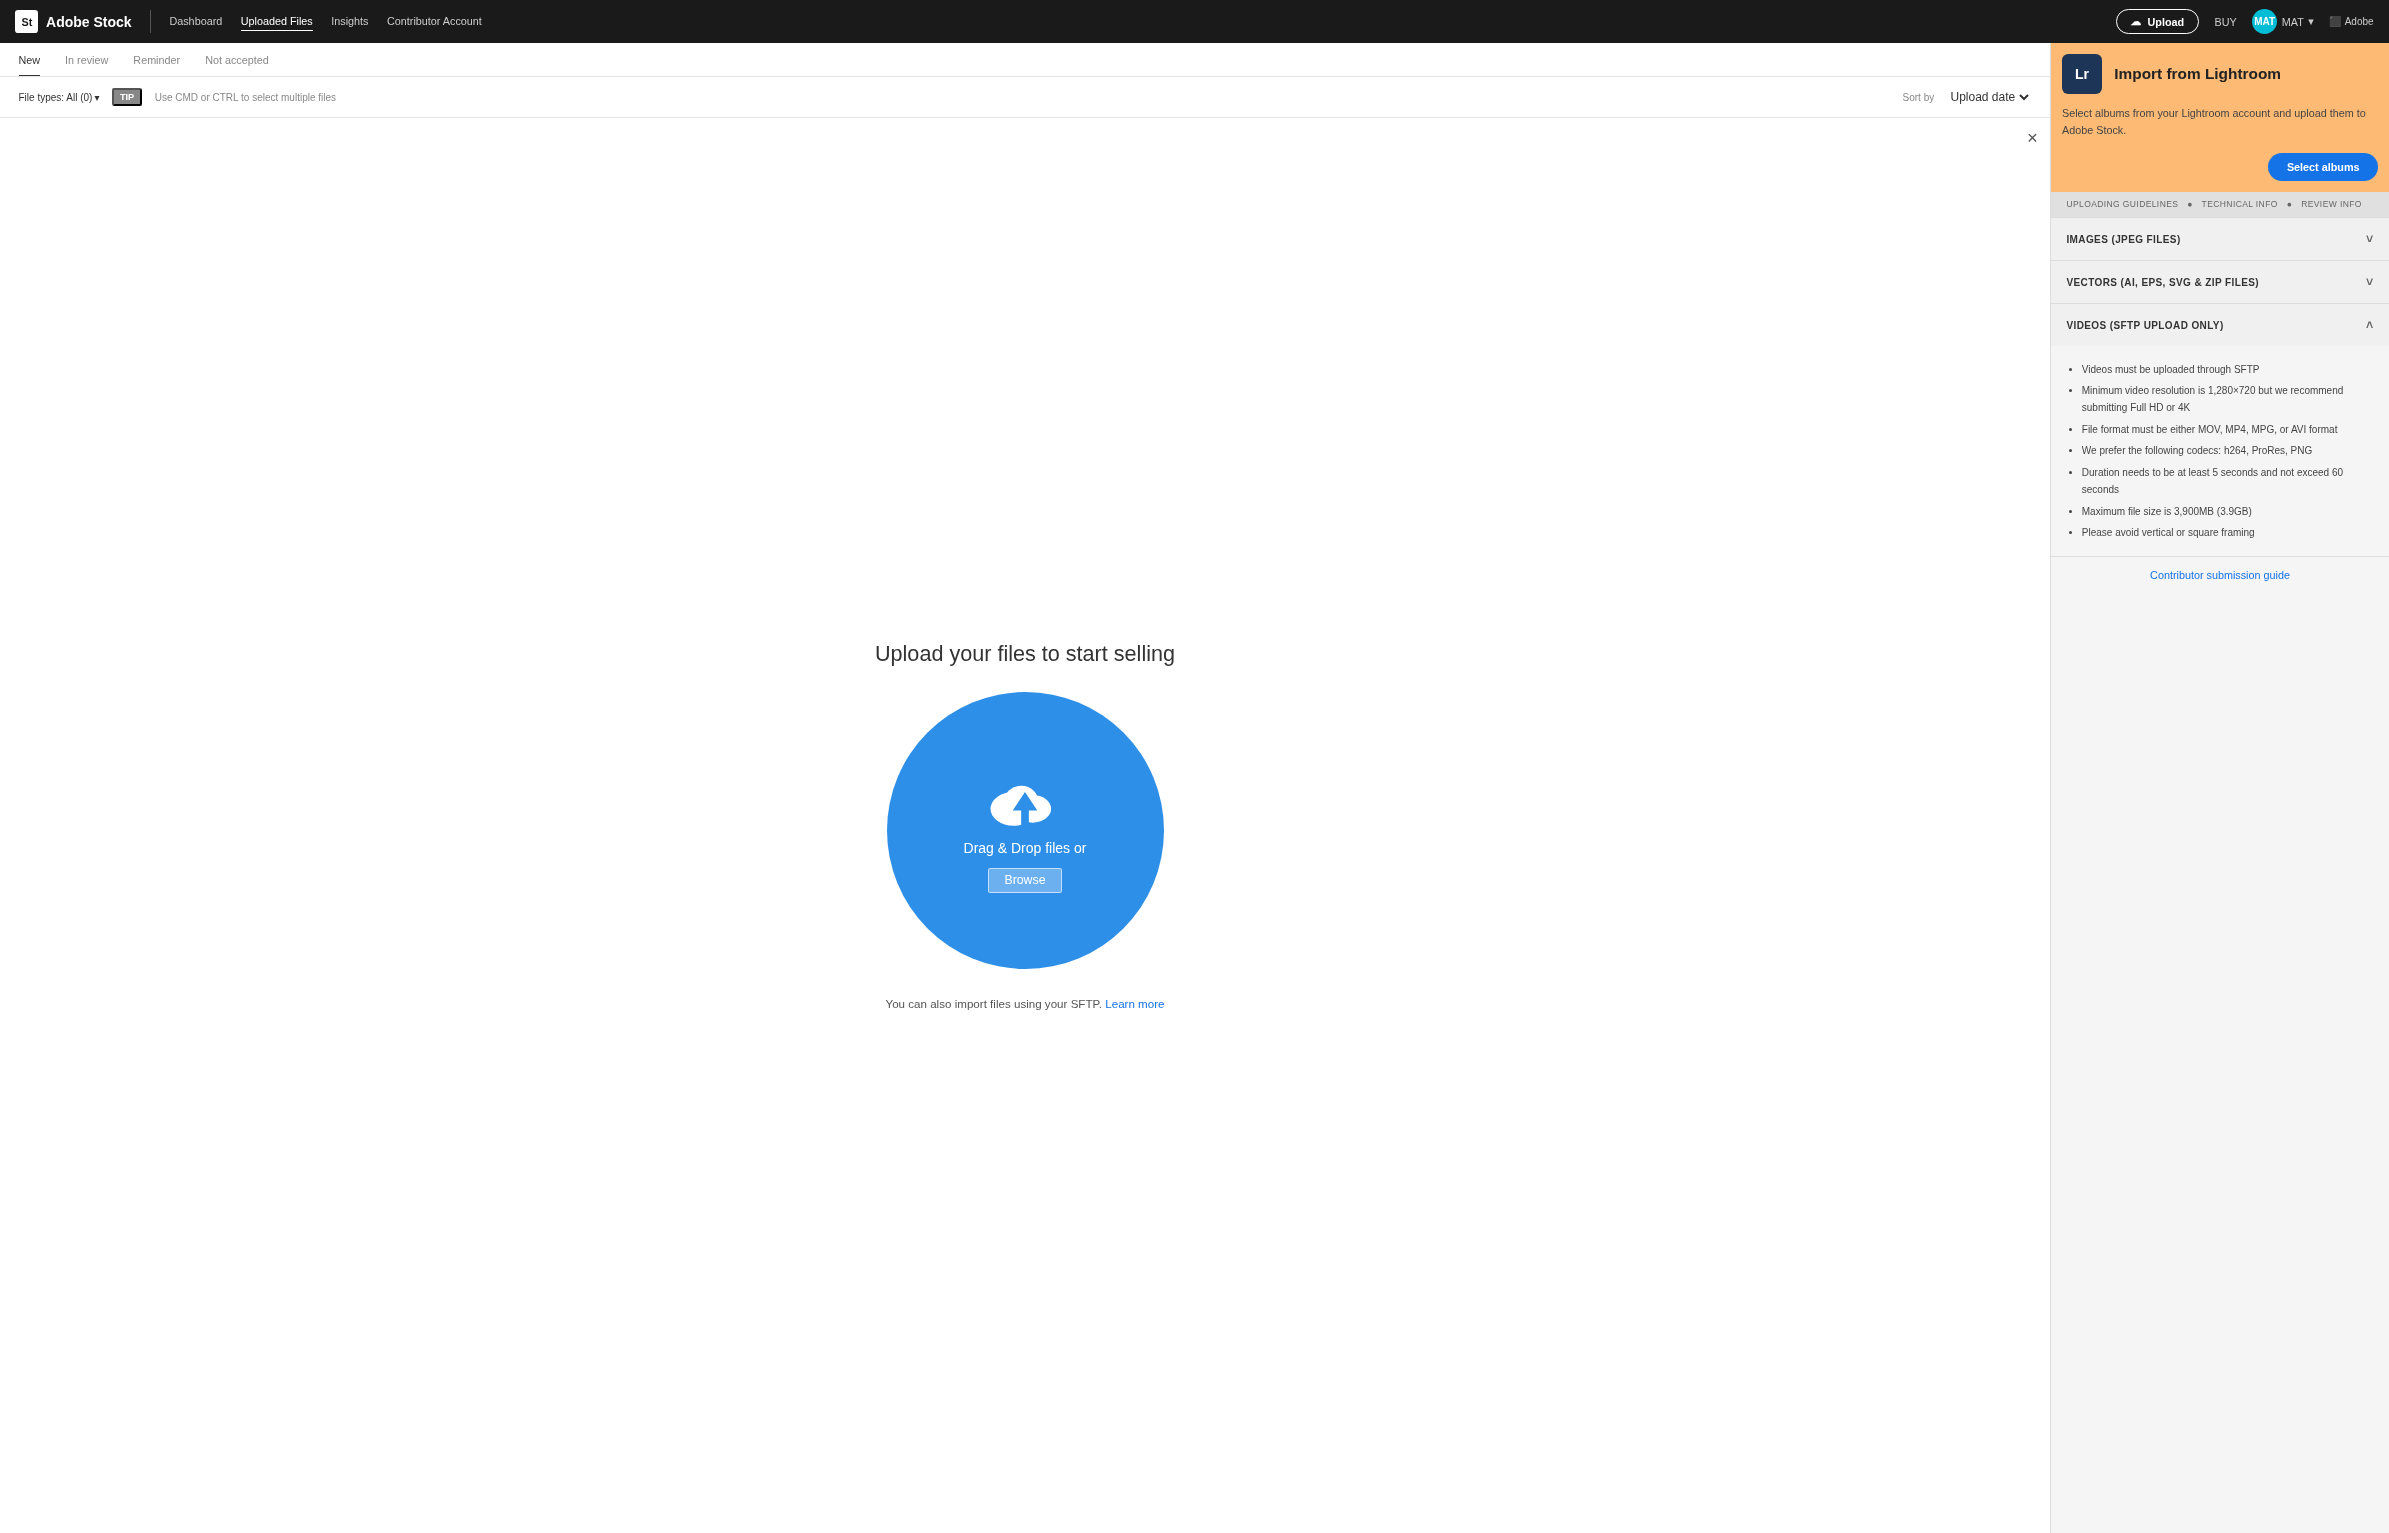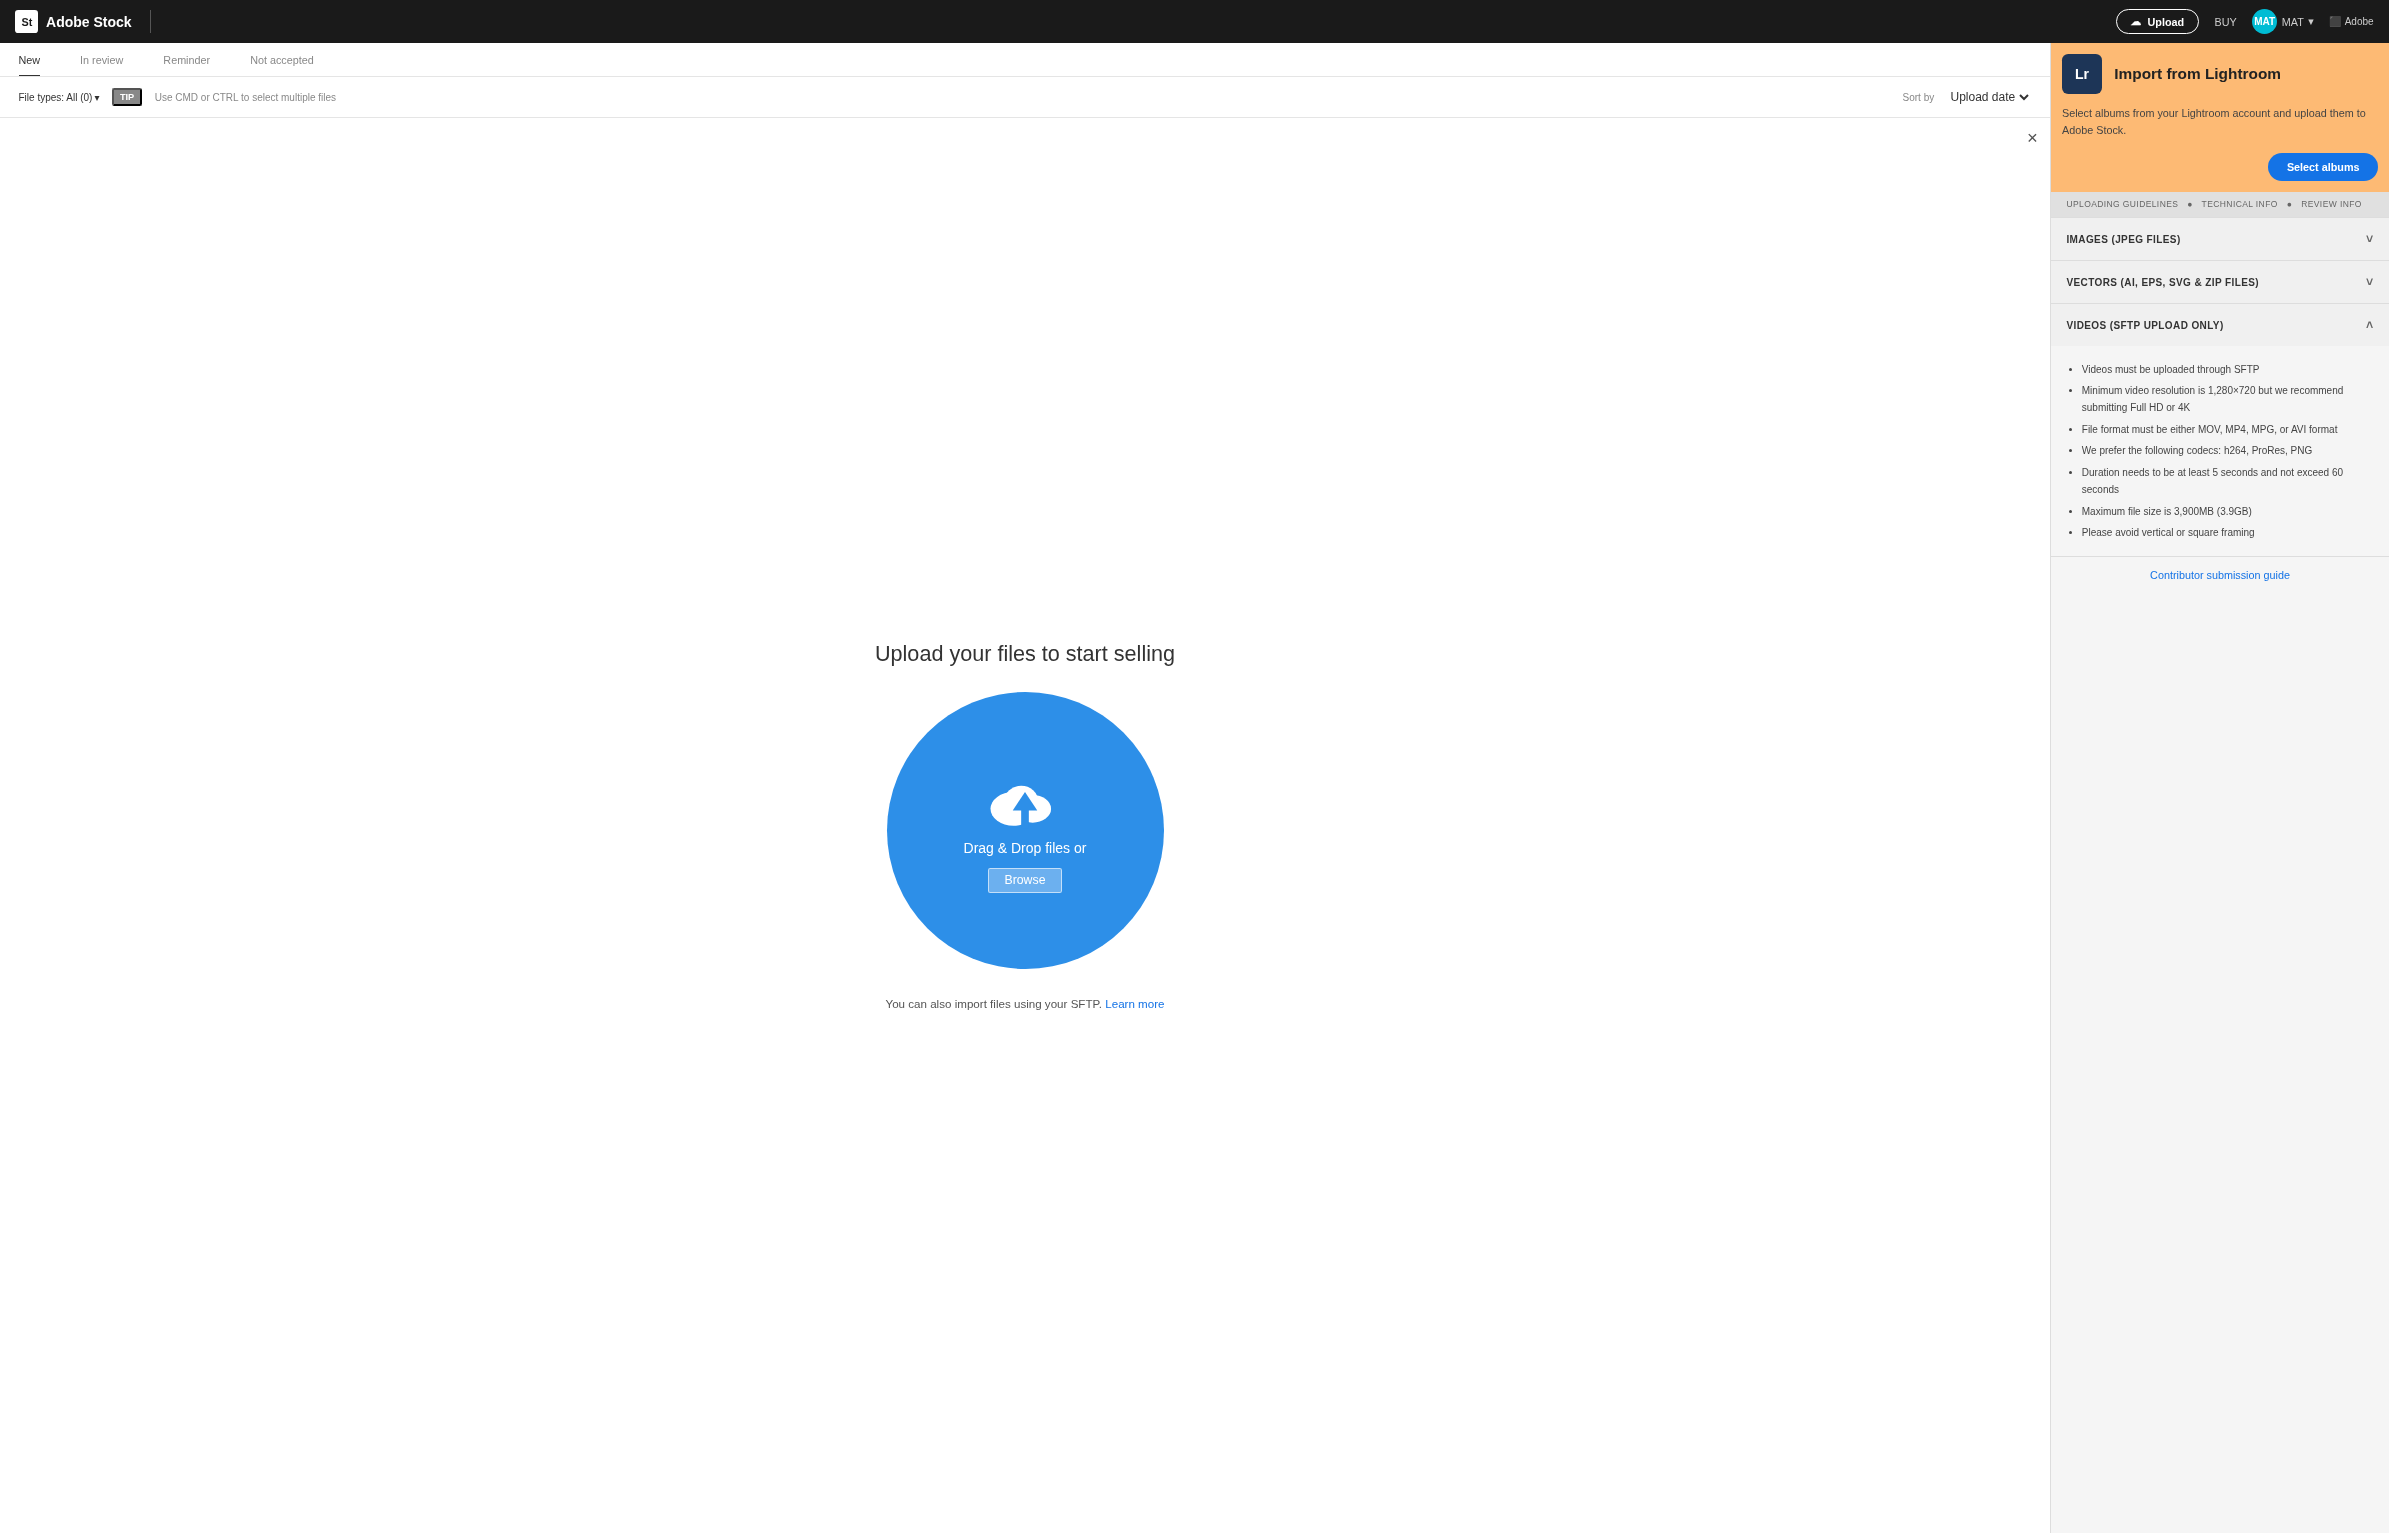--- a/index.html
+++ b/index.html
@@ -124,21 +124,21 @@
       flex: 1;
       display: flex;
       flex-direction: column;
       background: #fff;
       position: relative;
     }
 
     
     .filter-tabs {
       display: flex;
-      gap: 40px;
+      gap: 25px;
       padding: 10.8px 18.5px 0;
       border-bottom: 0.8px solid #e5e5e5;
     }
     .filter-tab {
       font-size: 10.8px;
       color: #888;
       cursor: pointer;
       padding-bottom: 9.2px;
       border-bottom: 1.5px solid transparent;
     }
@@ -413,20 +413,26 @@
   </style>
 </head>
 <body>
 
 <header class="header">
   <div class="header-logo">
     <div class="logo-box">St</div>
     <span>Adobe Stock</span>
   </div>
   <div class="header-divider"></div>
+  <nav class="header-nav">
+    <a class="nav-item">Dashboard</a>
+    <a class="nav-item active">Uploaded Files</a>
+    <a class="nav-item">Insights</a>
+    <a class="nav-item">Contributor Account</a>
+  </nav>
   <div class="header-right">
     <button class="upload-btn">
       <span>☁</span>
       <span>Upload</span>
     </button>
     <span class="buy-link">BUY</span>
     <div class="user-info">
       <div class="user-avatar">MAT</div>
       <span>MAT</span>
       <span>▾</span>

